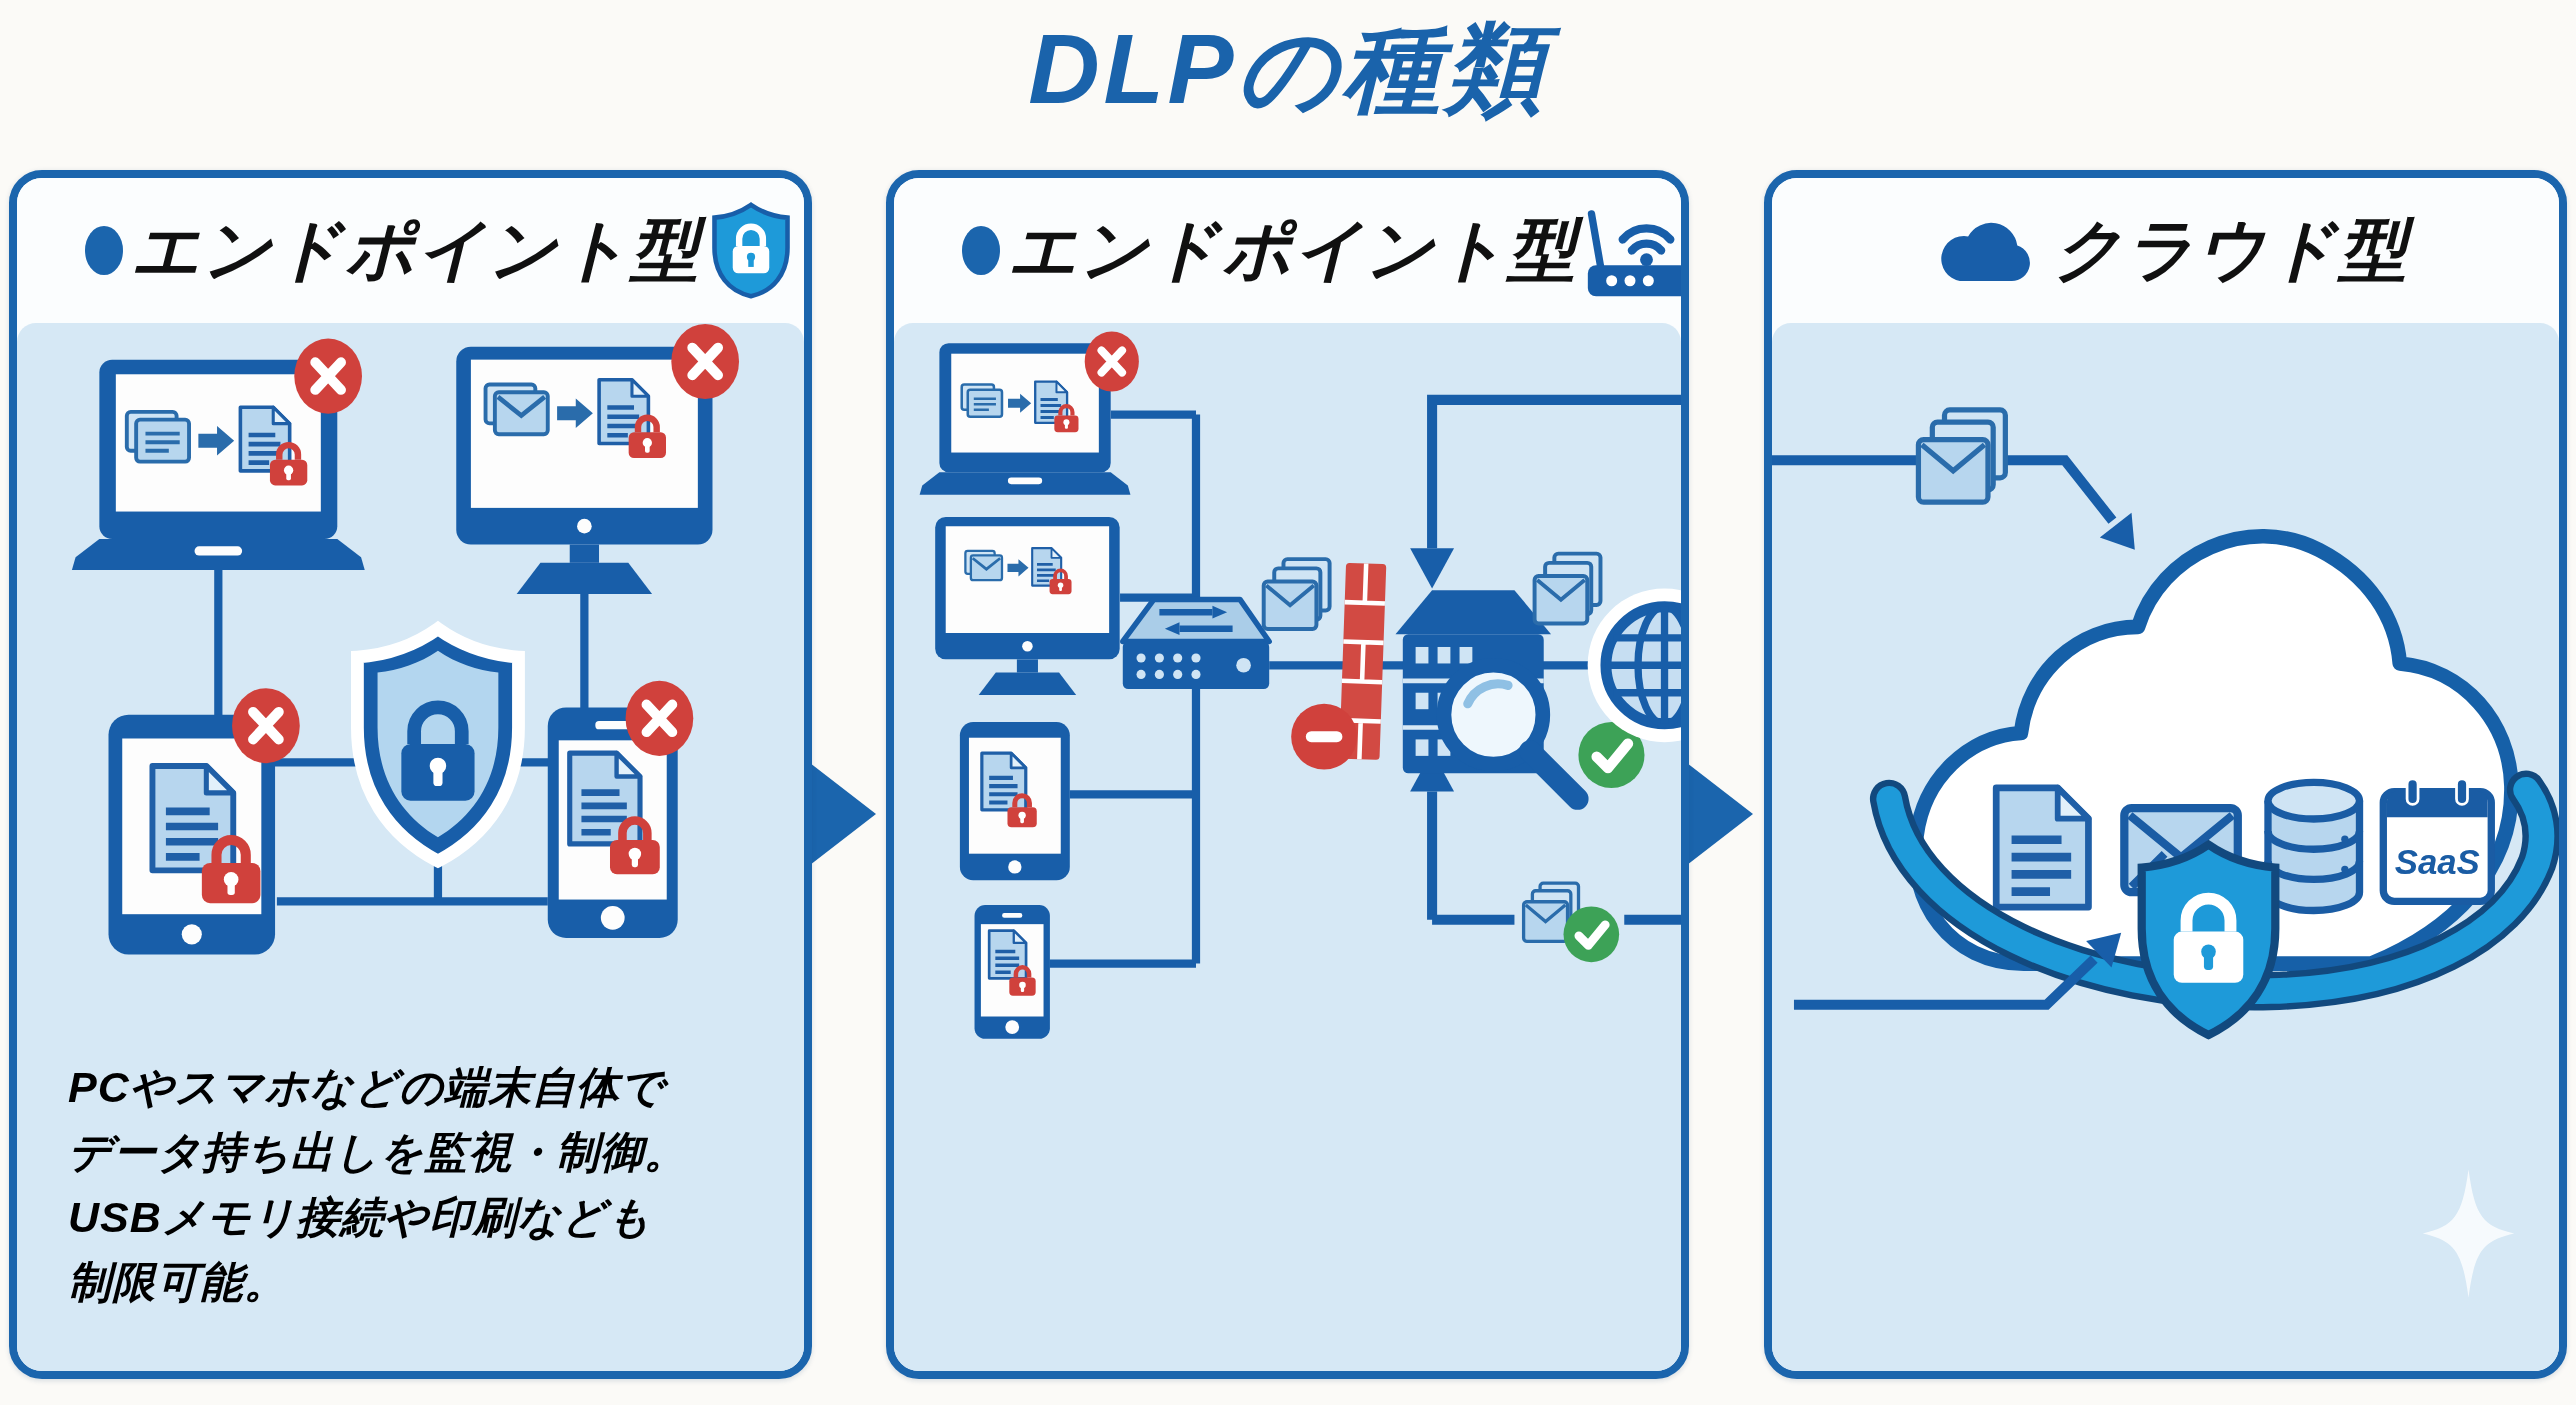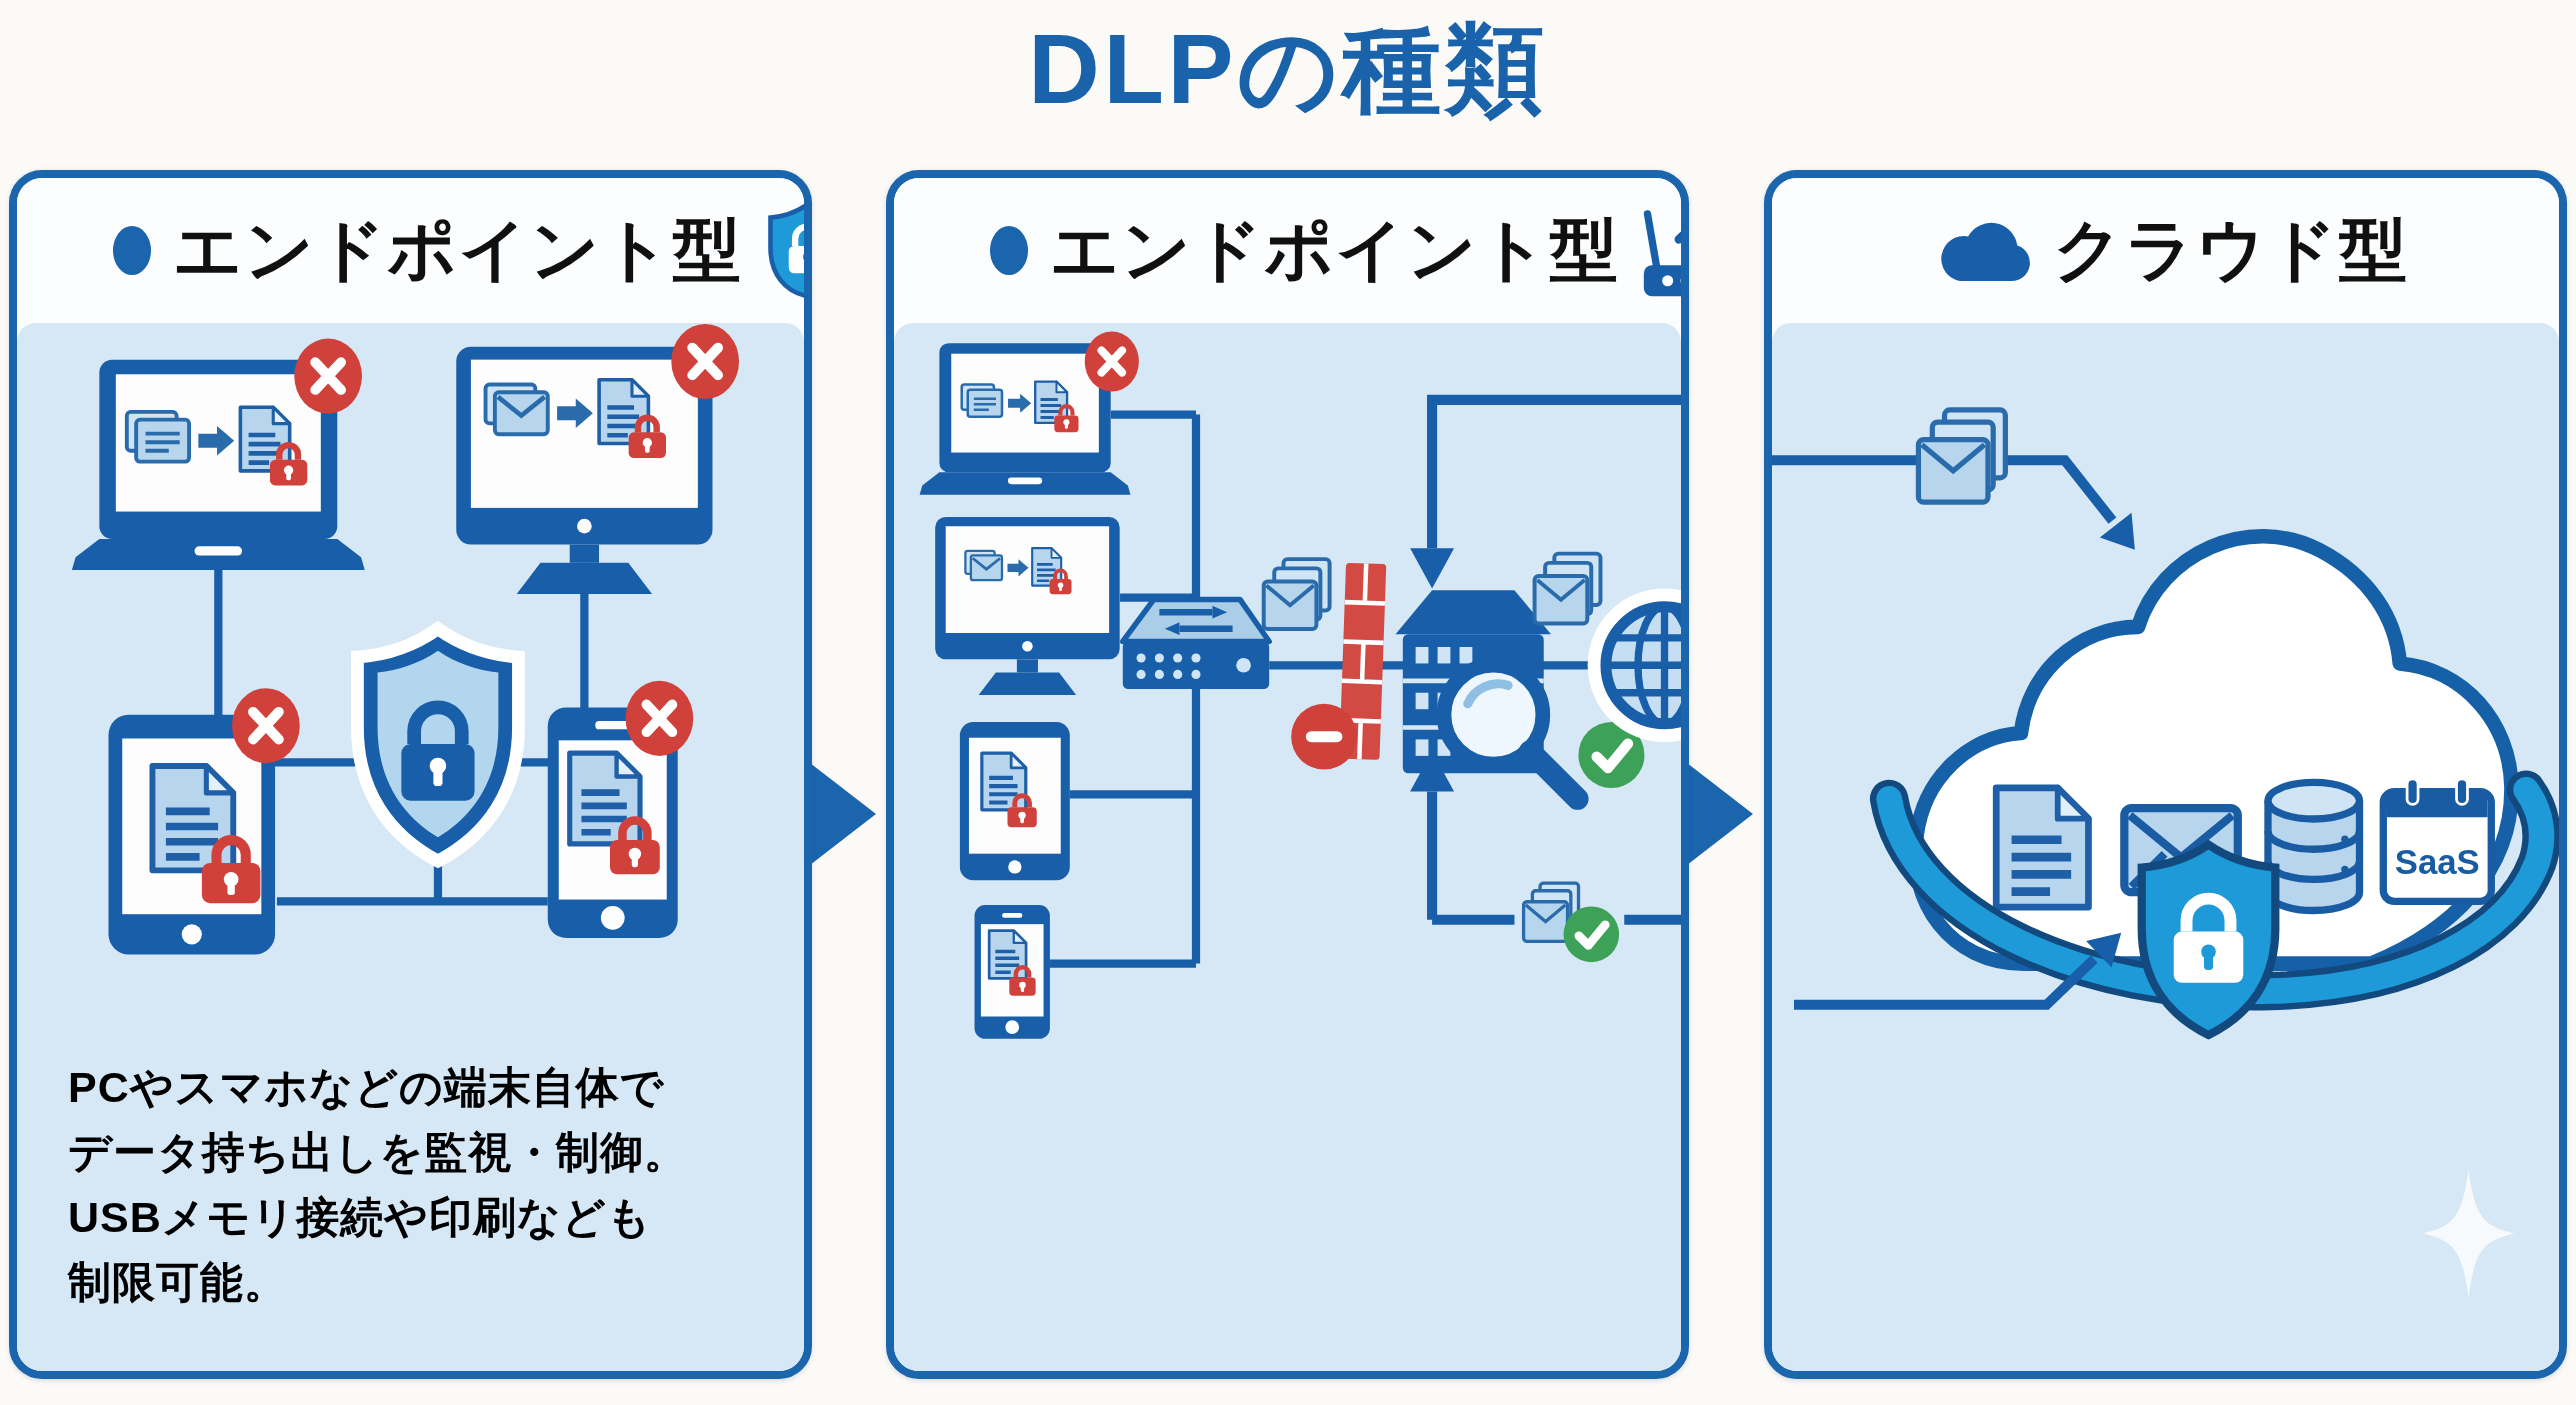--- a/index.html
+++ b/index.html
@@ -1,25 +1,25 @@
 <!DOCTYPE html>
 <html style="font-size:14.6px"><head>
 <meta charset="utf-8">
 <style>
   html,body{margin:0;padding:0;background:#fbfaf7;}
   #stage{position:relative;width:2576px;height:1405px;background:#fbfaf7;overflow:hidden;
-         font-family:"Liberation Sans","DejaVu Sans",sans-serif;}
+         font-family:"Liberation Sans","DejaVu Sans",sans-serif;font-style:italic;}
   svg{overflow:visible;display:block;}
   #page-title{position:absolute;top:3.7px;left:0;width:100%;text-align:center;
     font-size:99px;font-weight:900;color:#1a63ab;letter-spacing:3.7px;}
   .panel{position:absolute;top:170px;width:787px;height:1193px;border:8.2px solid #1b65ad;
     border-radius:33px;background:#fbfdfe;overflow:hidden;box-shadow:0 1.8px 5.5px rgba(20,60,110,.15);}
   #panel-endpoint{left:9.1px;} #panel-network{left:886px;} #panel-cloud{left:1764px;}
   .panel-header{position:absolute;top:0;left:0;right:0;height:145px;background:#fbfdfe;
-    display:flex;align-items:center;gap:22px;padding-left:96px;}
+    display:flex;align-items:center;gap:8px;padding-left:68px;}
   .panel-header.centered{justify-content:center;padding-left:16px;gap:22px;}
   .bullet{width:38px;height:49px;border-radius:50%;background:#1b65ad;flex:0 0 auto;}
   .panel-title{font-size:68px;font-weight:900;color:#101010;letter-spacing:1.8px;white-space:nowrap;}
   .panel-body{position:absolute;top:145px;left:0;right:0;bottom:0;background:#d6e8f5;border-radius:19px;}
   .illu{position:absolute;left:0;top:0;}
   .panel-desc{position:absolute;top:732px;left:51px;right:18.3px;font-size:43px;font-weight:700;
     line-height:65px;color:#000000;white-space:pre-line;letter-spacing:0.9px;}
   .flow-arrow{position:absolute;width:0;height:0;border-top:51px solid transparent;
     border-bottom:51px solid transparent;border-left:66px solid #1b65ad;}
   #flow-arrow-1{left:810px;top:763px;} #flow-arrow-2{left:1687px;top:763px;}

